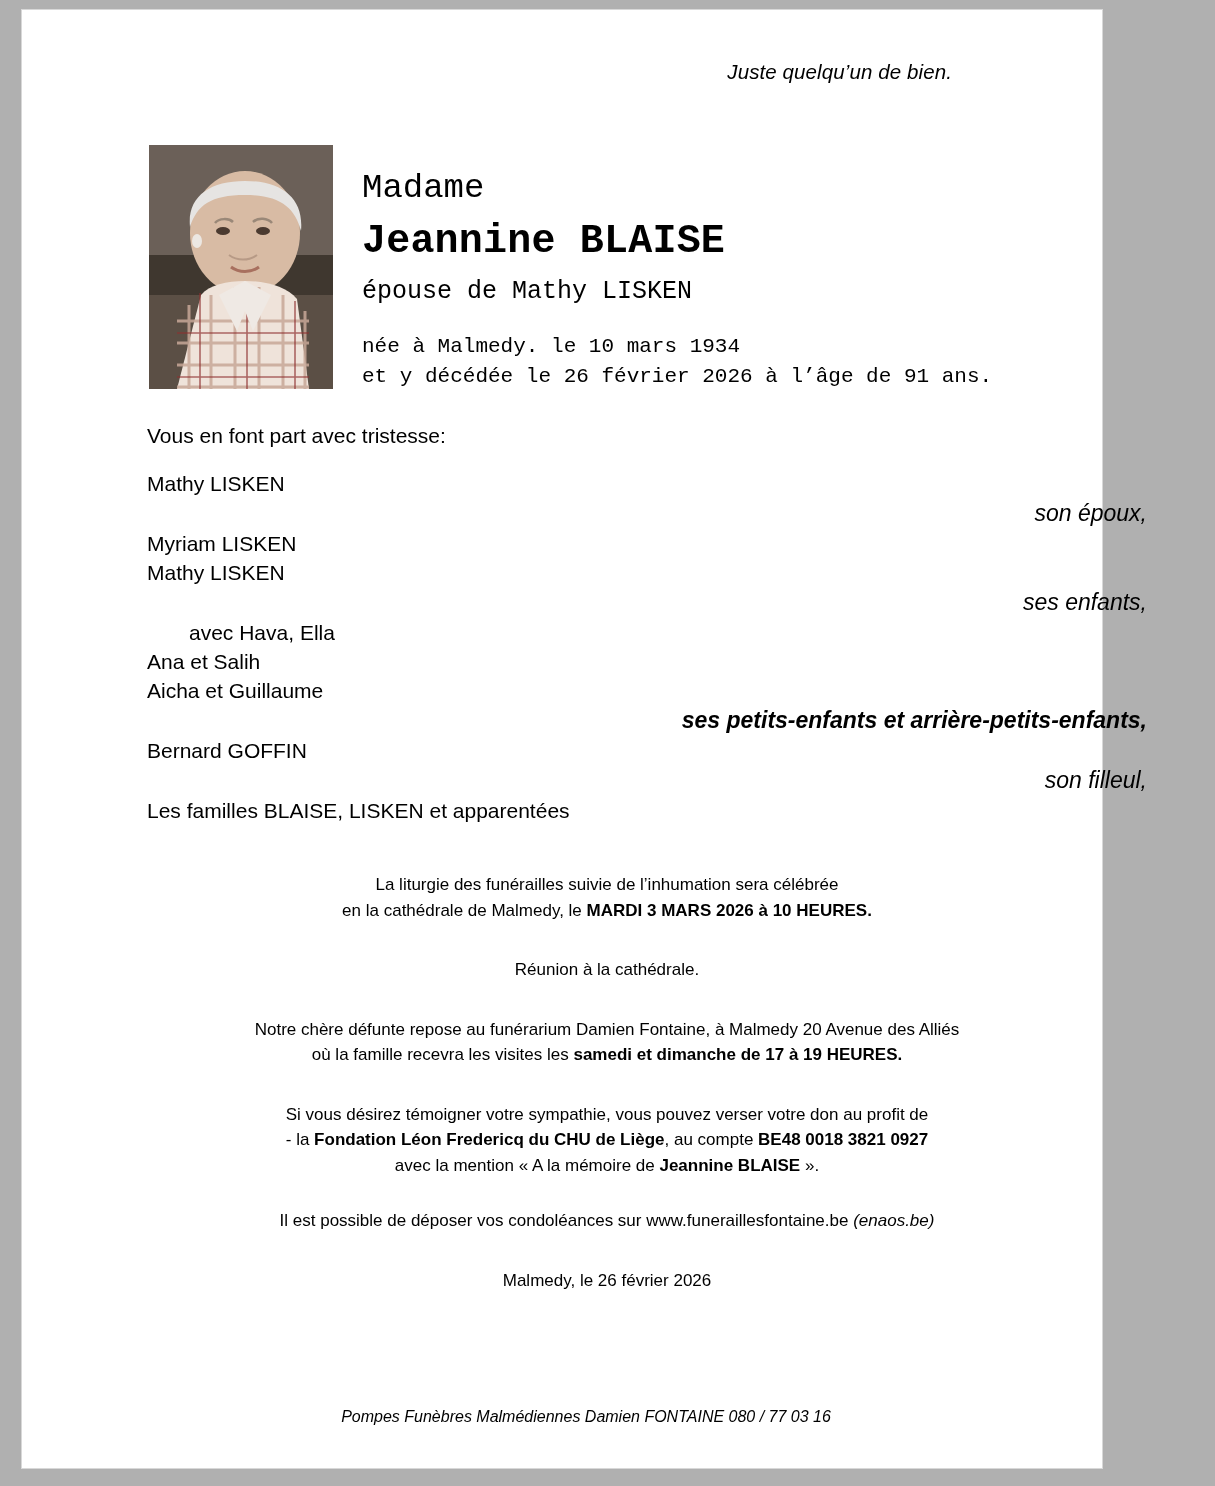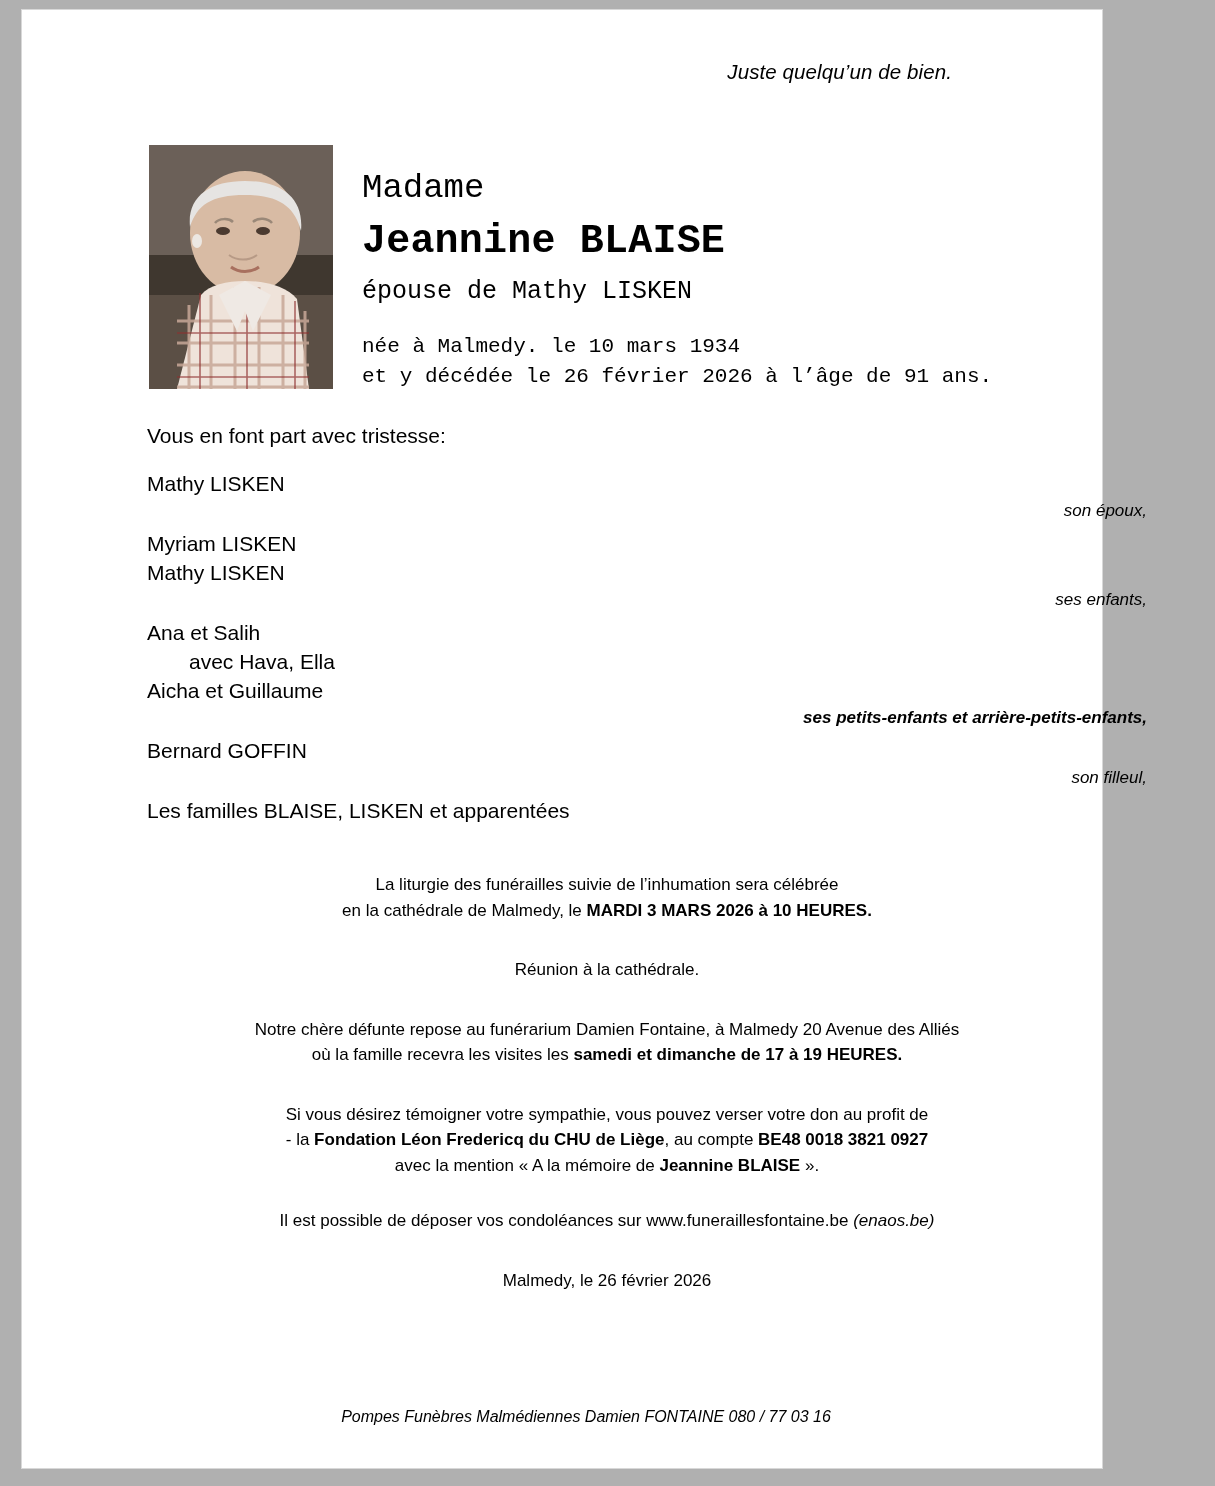--- a/index.html
+++ b/index.html
@@ -78,21 +78,21 @@
   .fam-line {
     margin: 0;
     padding: 0;
     height: 29px;
   }
   .fam-gap { height: 19px; }
   .fam-gap-sm { height: 5px; }
   .role {
     text-align: right;
     font-style: italic;
-    font-size: 17px;
+    font-size: 23px;
     height: 26px;
   }
   .role.bold { font-weight: bold; }
   .indent { padding-left: 42px; }
   .ceremony {
     position: absolute;
     left: 75px;
     top: 862px;
     width: 1020px;
     text-align: center;
@@ -163,22 +163,22 @@
   <div class="family">
     <div class="fam-line">Vous en font part avec tristesse:</div>
     <div class="fam-gap"></div>
     <div class="fam-line">Mathy LISKEN</div>
     <div class="role">son époux,</div>
     <div class="fam-gap-sm"></div>
     <div class="fam-line">Myriam LISKEN</div>
     <div class="fam-line">Mathy LISKEN</div>
     <div class="role">ses enfants,</div>
     <div class="fam-gap-sm"></div>
+    <div class="fam-line indent">avec Hava, Ella</div>
     <div class="fam-line">Ana et Salih</div>
-    <div class="fam-line indent">avec Hava, Ella</div>
     <div class="fam-line">Aicha et Guillaume</div>
     <div class="role bold">ses petits-enfants et arrière-petits-enfants,</div>
     <div class="fam-gap-sm"></div>
     <div class="fam-line">Bernard GOFFIN</div>
     <div class="role">son filleul,</div>
     <div class="fam-gap-sm"></div>
     <div class="fam-line">Les familles BLAISE, LISKEN et apparentées</div>
   </div>
 
   <div class="ceremony">

